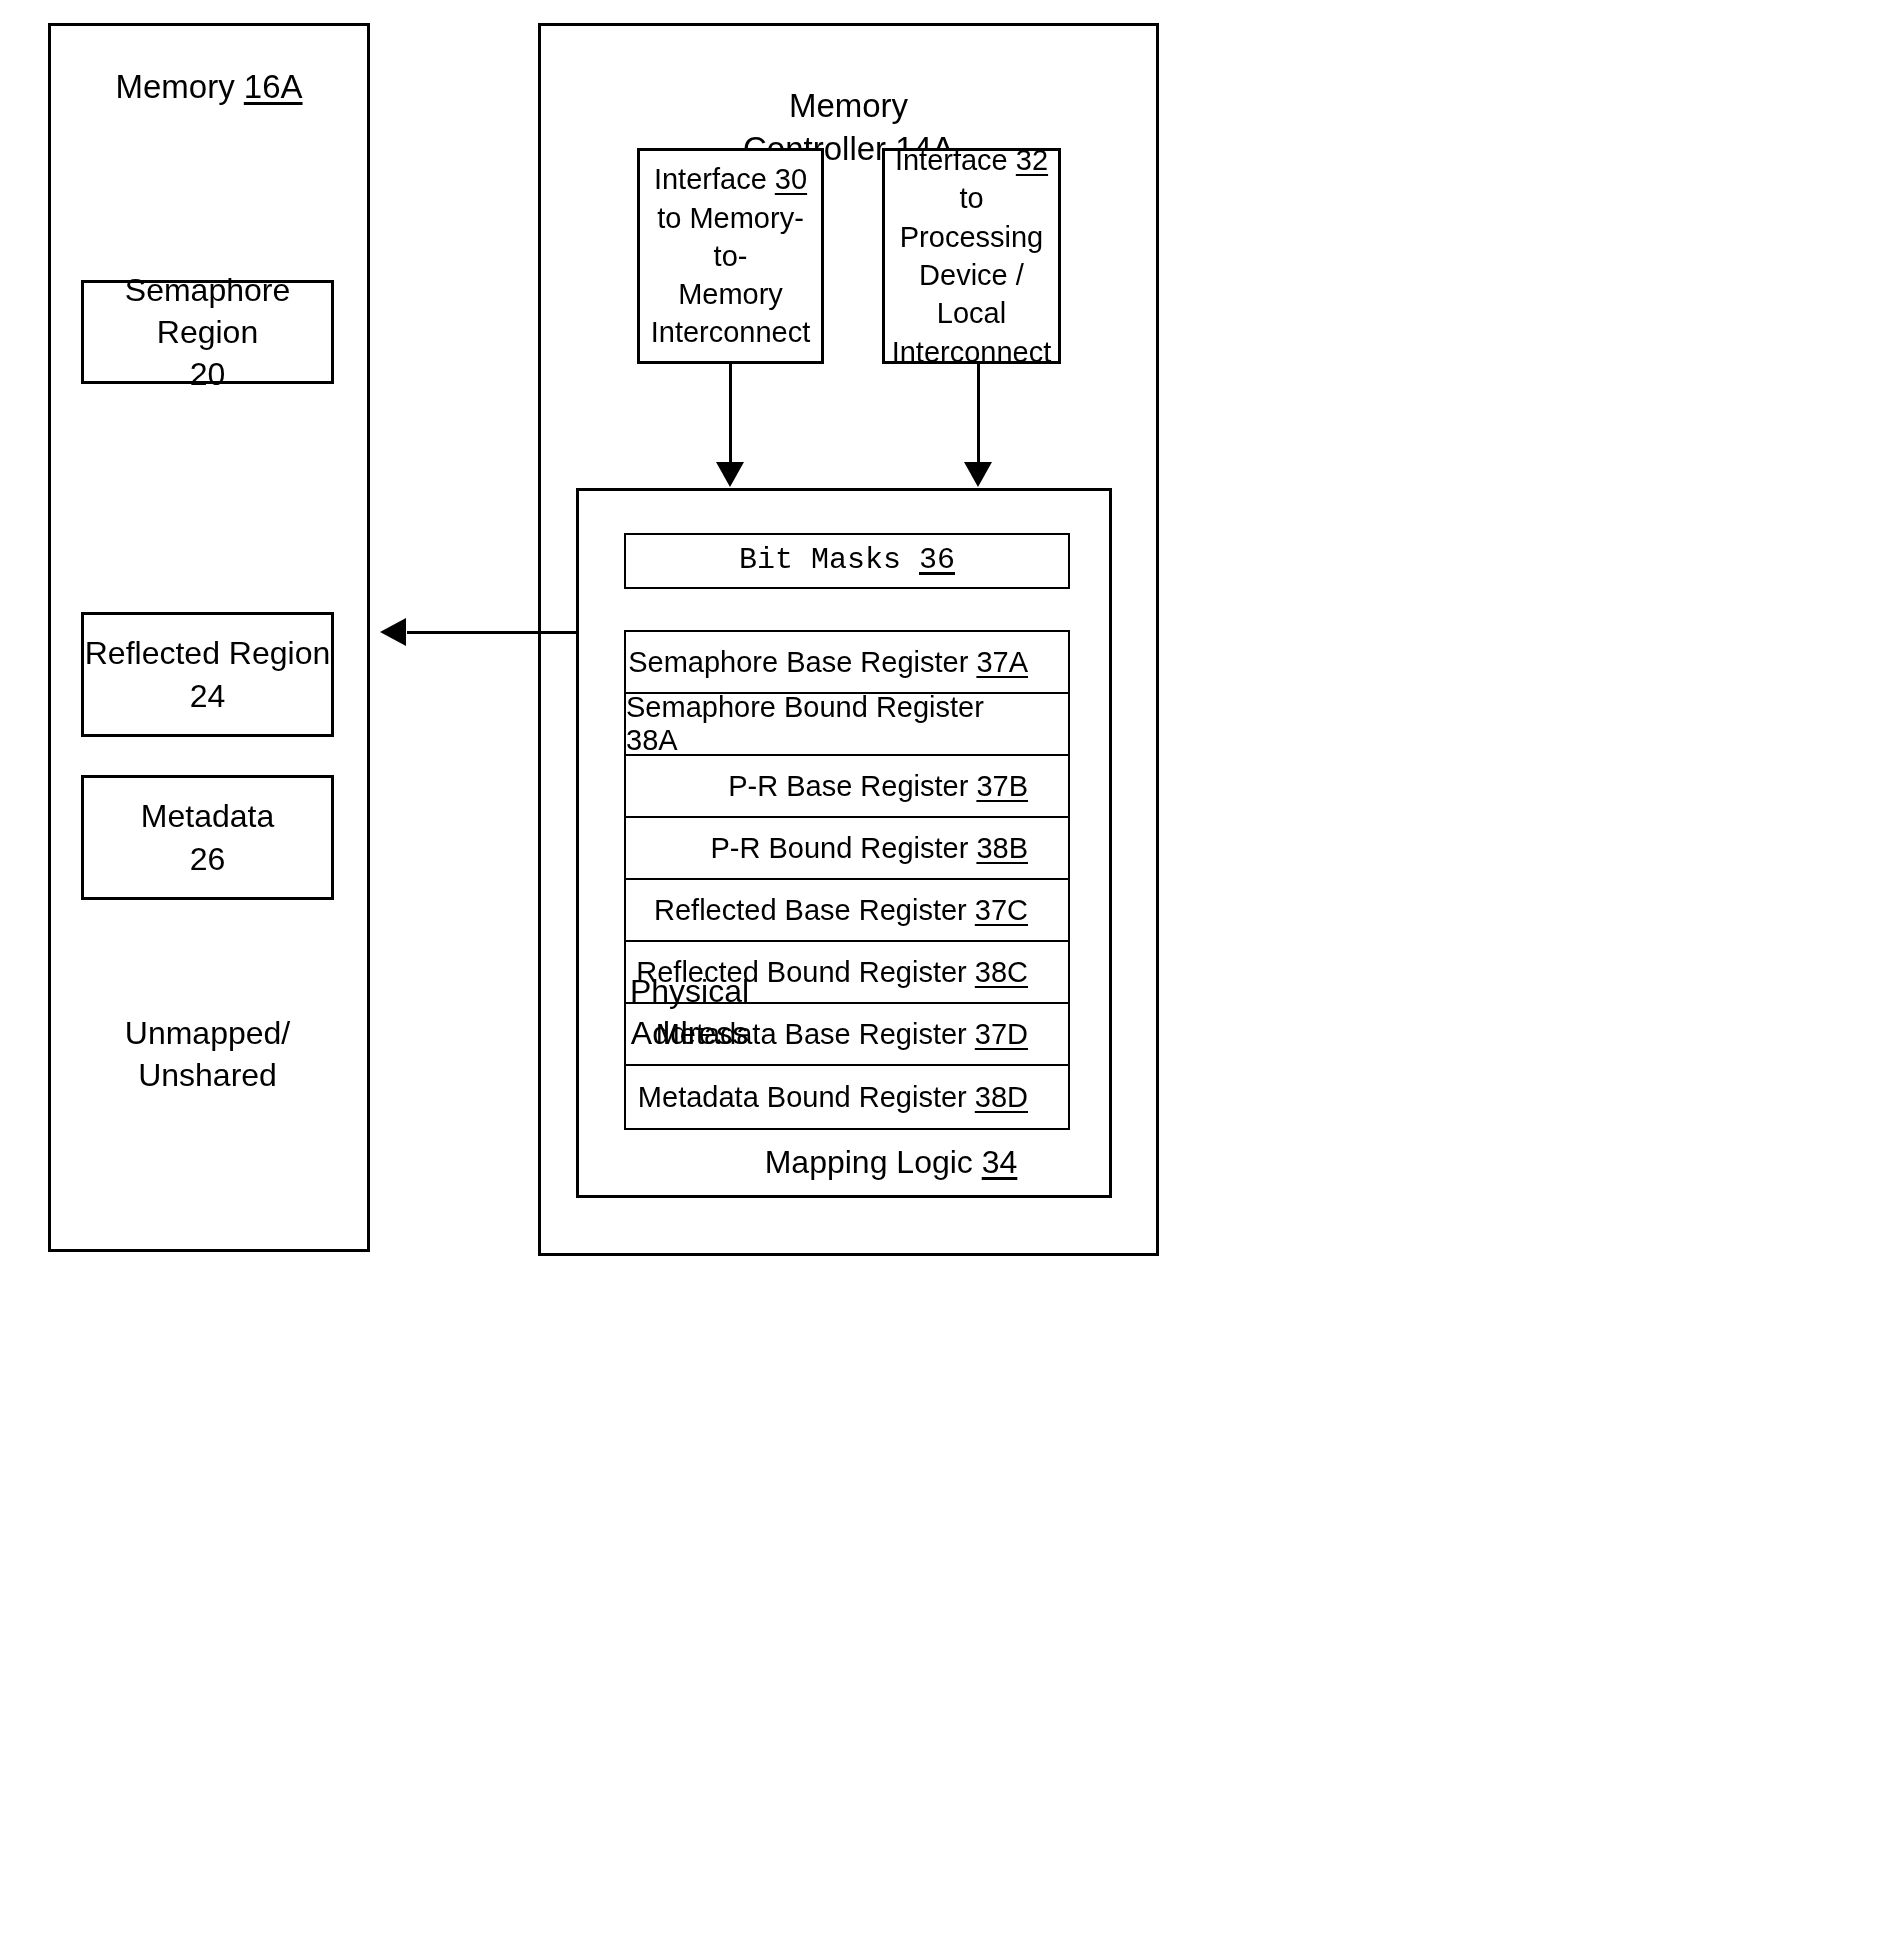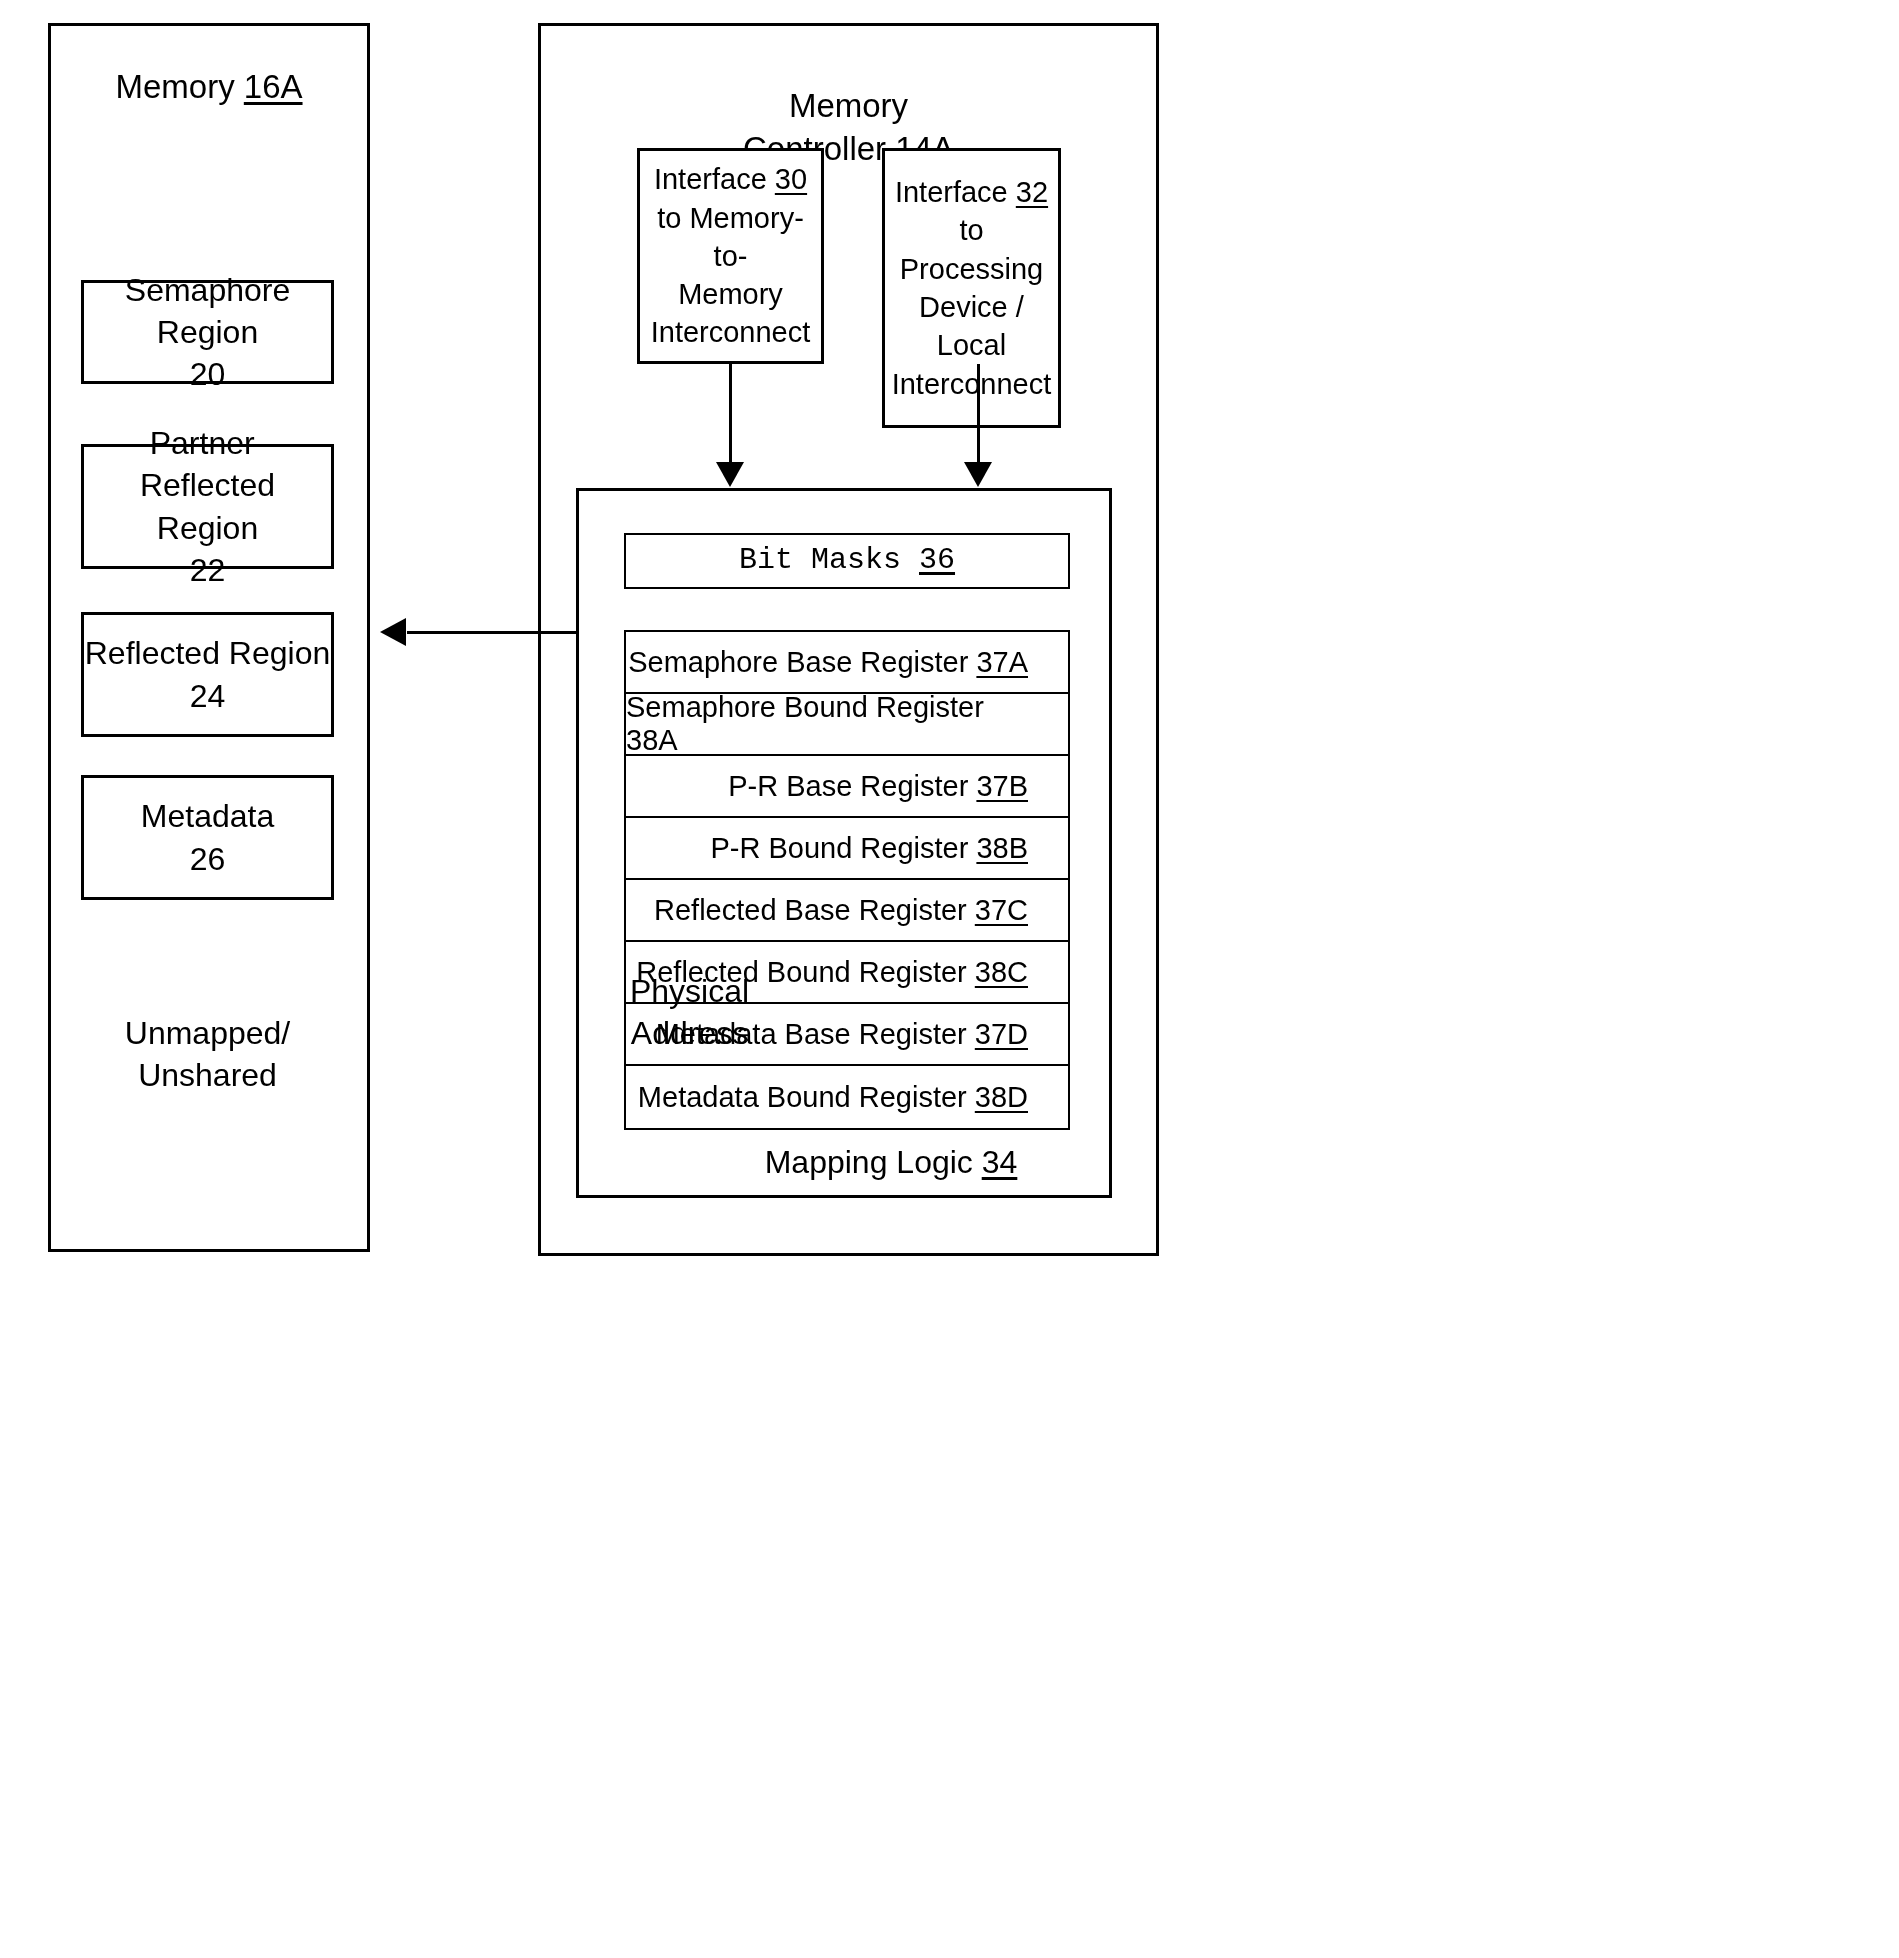--- a/index.html
+++ b/index.html
@@ -54,21 +54,21 @@
   #region-partner   { left: 81px; top: 444px; width: 253px; height: 125px; font-size: 32px; }
   #region-reflected { left: 81px; top: 612px; width: 253px; height: 125px; font-size: 32px; }
   #region-metadata  { left: 81px; top: 775px; width: 253px; height: 125px; font-size: 32px; }
   #unmapped-label   { left: 81px; top: 1012px; width: 253px; font-size: 32px; }
 
   
   #controller-outer { left: 538px; top: 23px; width: 621px; height: 1233px; }
   #controller-title { left: 538px; top: 40px; width: 621px; font-size: 33px; }
 
   #iface-30 { left: 637px; top: 148px; width: 187px; height: 216px; font-size: 29px; padding: 0 12px; }
-  #iface-32 { left: 882px; top: 148px; width: 179px; height: 280px; font-size: 29px; padding: 0 5px; }
+  #iface-32 { left: 882px; top: 148px; width: 179px; height: 216px; font-size: 29px; padding: 0 5px; }
 
   #mapping-logic-box { left: 576px; top: 488px; width: 536px; height: 710px; }
   #bitmasks-box { left: 624px; top: 533px; width: 446px; height: 56px; font-size: 30px; }
 
   #reg-table { position: absolute; left: 624px; top: 630px; width: 446px;
                border: 2.5px solid #000; box-sizing: border-box; background: #fff; }
   .reg-row {
     height: 62px;
     border-bottom: 2.5px solid #000;
     display: flex;
@@ -108,25 +108,20 @@
 
   <div class="box" id="memory-outer"></div>
 
   <div class="lbl" id="memory-title"><span>Memory </span><span class="u">16A</span></div>
 
   <div class="box ctr" id="region-semaphore">
     <div><span>Semaphore Region</span><br>
       <span>20</span></div>
   </div>
 
-  <div class="box ctr" id="region-partner">
-    <div><span style="white-space:pre-line">Partner-Reflected
-Region</span><br>
-      <span>22</span></div>
-  </div>
 
   <div class="box ctr" id="region-reflected">
     <div><span>Reflected Region</span><br>
       <span>24</span></div>
   </div>
 
   <div class="box ctr" id="region-metadata">
     <div><span>Metadata</span><br>
       <span>26</span></div>
   </div>

